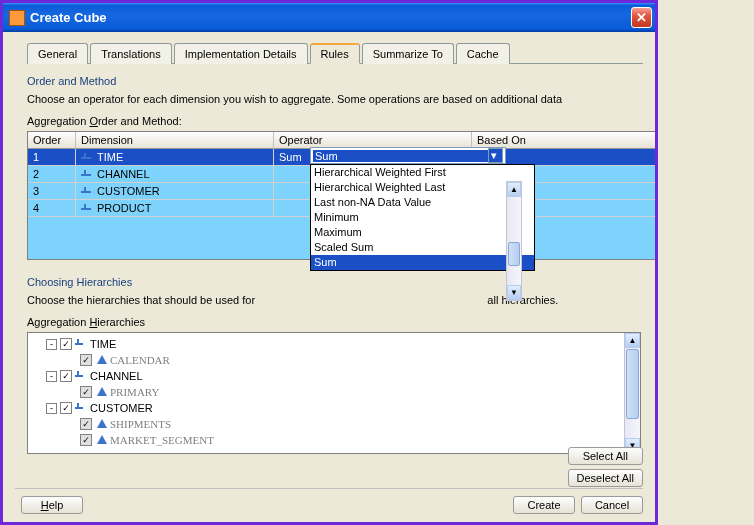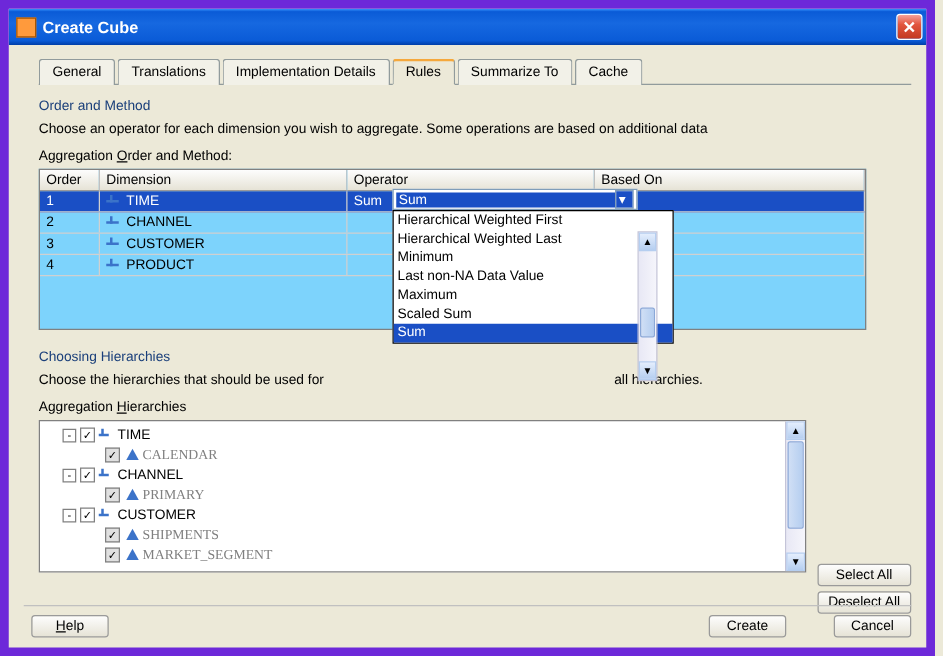--- a/index.html
+++ b/index.html
@@ -1,17 +1,17 @@
 <!DOCTYPE html>
 <html><head>
 <meta charset="utf-8">
 <style>
 * { box-sizing: border-box; }
 body { margin: 0; font-family: Tahoma, Arial, sans-serif; font-size: 11px; background: #ece9d8; }
-.window { width: 748px; height: 525px; border: 7px solid #6d28d9; background: #ece9d8; position: relative; overflow: hidden; }
+.window { width: 658px; height: 525px; border: 3px solid #6d28d9; background: #ece9d8; position: relative; overflow: hidden; }
 .titlebar { height: 29px; background: linear-gradient(to bottom, #3a95ff 0%, #0a5bd7 8%, #1668e0 40%, #0a5bd7 88%, #003ea8 100%); display: flex; align-items: center; padding: 0 3px 0 6px; }
 .titlebar-icon { width: 16px; height: 16px; background: #ff9a3c; border: 1px solid #a85500; margin-right: 5px; }
 .titlebar-text { color: #fff; font-weight: bold; font-size: 13px; flex: 1; }
 .close-btn { width: 21px; height: 21px; background: linear-gradient(to bottom, #f5a09a, #e2553e 40%, #c23820); border: 1px solid #fff; border-radius: 3px; color: #fff; font-weight: bold; display: flex; align-items: center; justify-content: center; font-size: 13px; cursor: pointer; }
 .content { padding: 10px 12px 8px 24px; position: relative; height: calc(100% - 29px); display: flex; flex-direction: column; }
 .tabs { display: flex; border-bottom: 1px solid #919b9c; margin-bottom: 1px; }
 .tab { padding: 4px 10px 3px; border: 1px solid #919b9c; border-bottom: none; background: #f2f1e8; margin-right: 2px; border-radius: 3px 3px 0 0; cursor: pointer; position: relative; top: 1px; }
 .tab.active { background: #ece9d8; border-bottom: 1px solid #ece9d8; font-weight: normal; top: 1px; z-index: 2; border-top: 2px solid #f5a83c; padding-top: 3px; }
 .groupbox { margin-top: 4px; }
 .group-title { color: #1a3f7a; font-size: 11px; margin: 6px 0 4px 0; }
@@ -57,21 +57,21 @@
 .indent1 { margin-left: 14px; }
 .indent2 { margin-left: 34px; }
 .grey-text { color: #808080; font-family: Liberation Serif, serif; }
 .tree-scroll { position:absolute; right:0; top:0; bottom:0; width:16px; background: linear-gradient(to right, #e8e8f5, #f5f5fb); border-left:1px solid #c4c4d8; }
 .tree-scroll .sbtn { height:15px; background: linear-gradient(to bottom, #e4eefd, #b5cef0); border:1px solid #b5cef0; display:flex; align-items:center; justify-content:center; font-size:8px; }
 .tree-scroll .sbtn.bottom { position:absolute; bottom:0; left:0; right:0; }
 .tree-scroll .thumb { position:absolute; top:16px; left:1px; right:1px; height:70px; background: linear-gradient(to right, #d0dff5, #b5cef0); border:1px solid #8aa8d8; border-radius:2px; }
 .side-btns { position: absolute; right: 12px; top: 415px; }
 .btn { border: 1px solid #9a9a9a; background: linear-gradient(to bottom, #fdfdfd, #e6e3d6); border-radius: 3px; padding: 2px 8px; cursor: pointer; min-width: 68px; text-align: center; }
 .btn + .btn { margin-top: 4px; }
-.footer { position: absolute; left: 12px; right: 12px; bottom: 8px; border-top: 1px solid #c0c0c0; padding-top: 7px; display: flex; gap: 32px; }
+.footer { position: absolute; left: 12px; right: 12px; bottom: 8px; border-top: 1px solid #c0c0c0; padding-top: 7px; display: flex; }
 .footer .spacer { flex: 1; }
 .footer .btn { min-width: 62px; margin-left: 6px; margin-top: 0; }
 .help-btn .u { text-decoration: underline; }
 </style>
 </head>
 <body>
 
 <div class="window">
   <div class="titlebar">
     <div class="titlebar-icon"></div>
@@ -134,22 +134,22 @@
           <div class="combo-box">
             <span>Sum</span>
             <div class="combo-btn">
                 <span>▾</span>
               </div>
           </div>
           <div style="position:relative;border-radius:10px;">
             <div class="combo-list">
               <div class="opt">Hierarchical Weighted First</div>
               <div class="opt">Hierarchical Weighted Last</div>
+              <div class="opt">Last non-NA Data Value</div>
               <div class="opt">Minimum</div>
-              <div class="opt">Last non-NA Data Value</div>
               <div class="opt">Maximum</div>
               <div class="opt">Scaled Sum</div>
               <div class="opt hl">Sum</div>
             </div>
             <div class="combo-scroll">
               <div class="sbtn">▲</div>
               <div class="thumb"></div>
               <div class="sbtn bottom">▼</div>
             </div>
           </div>

